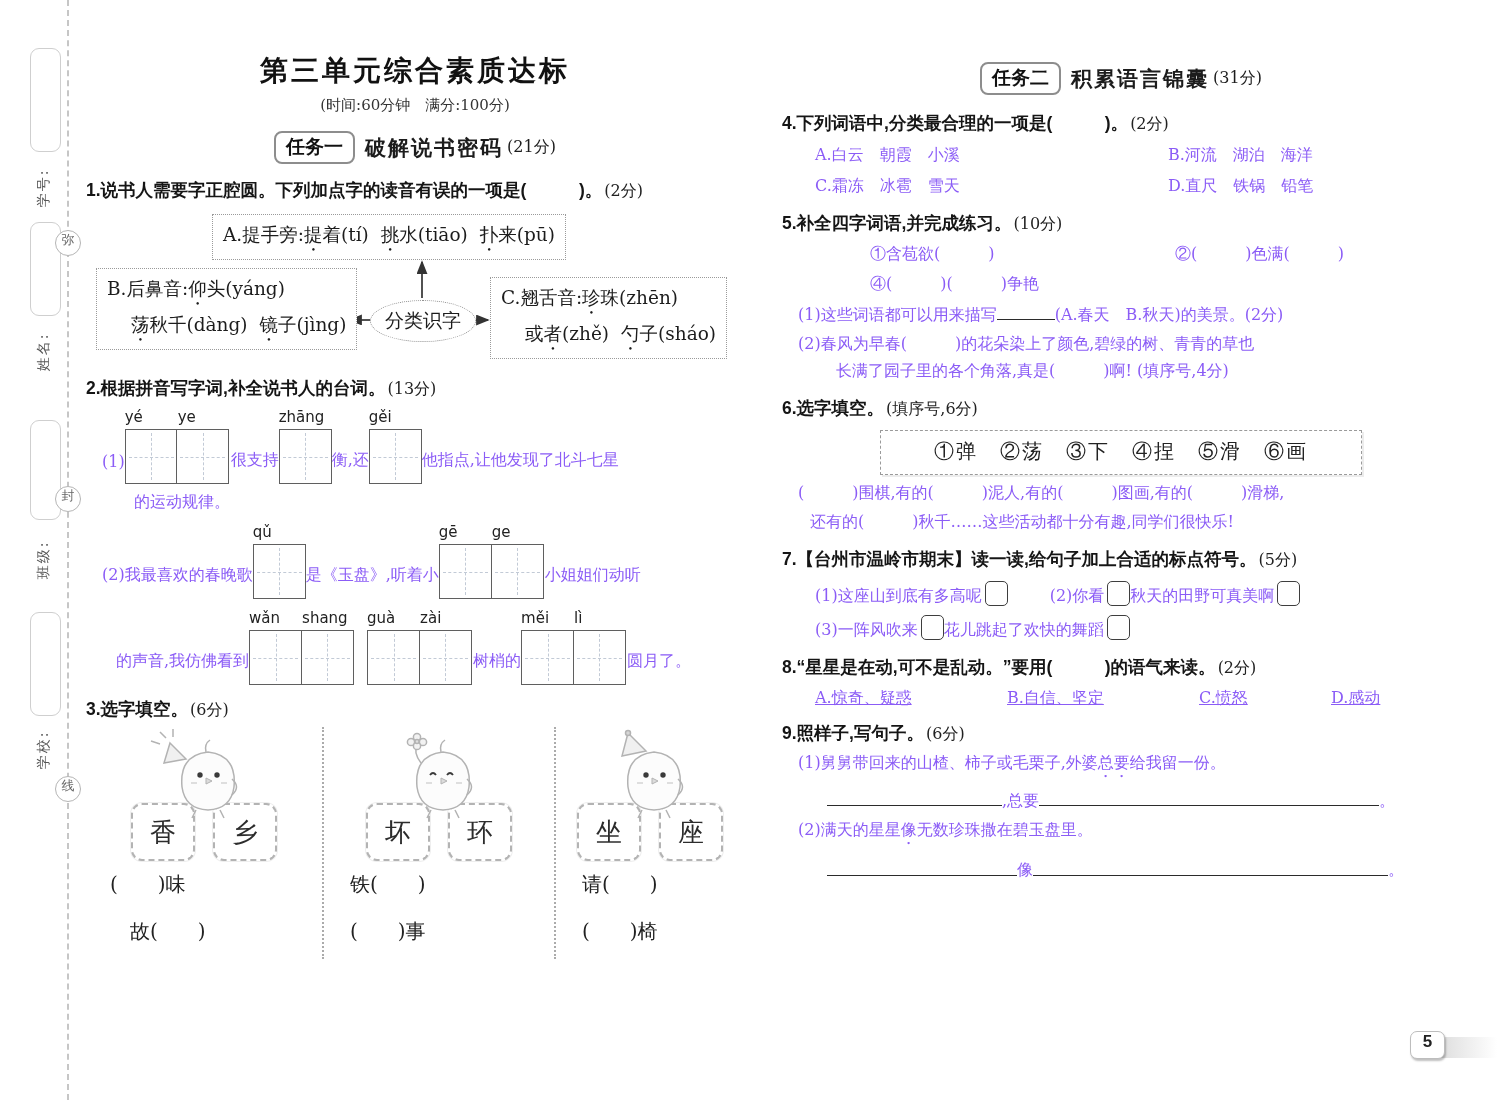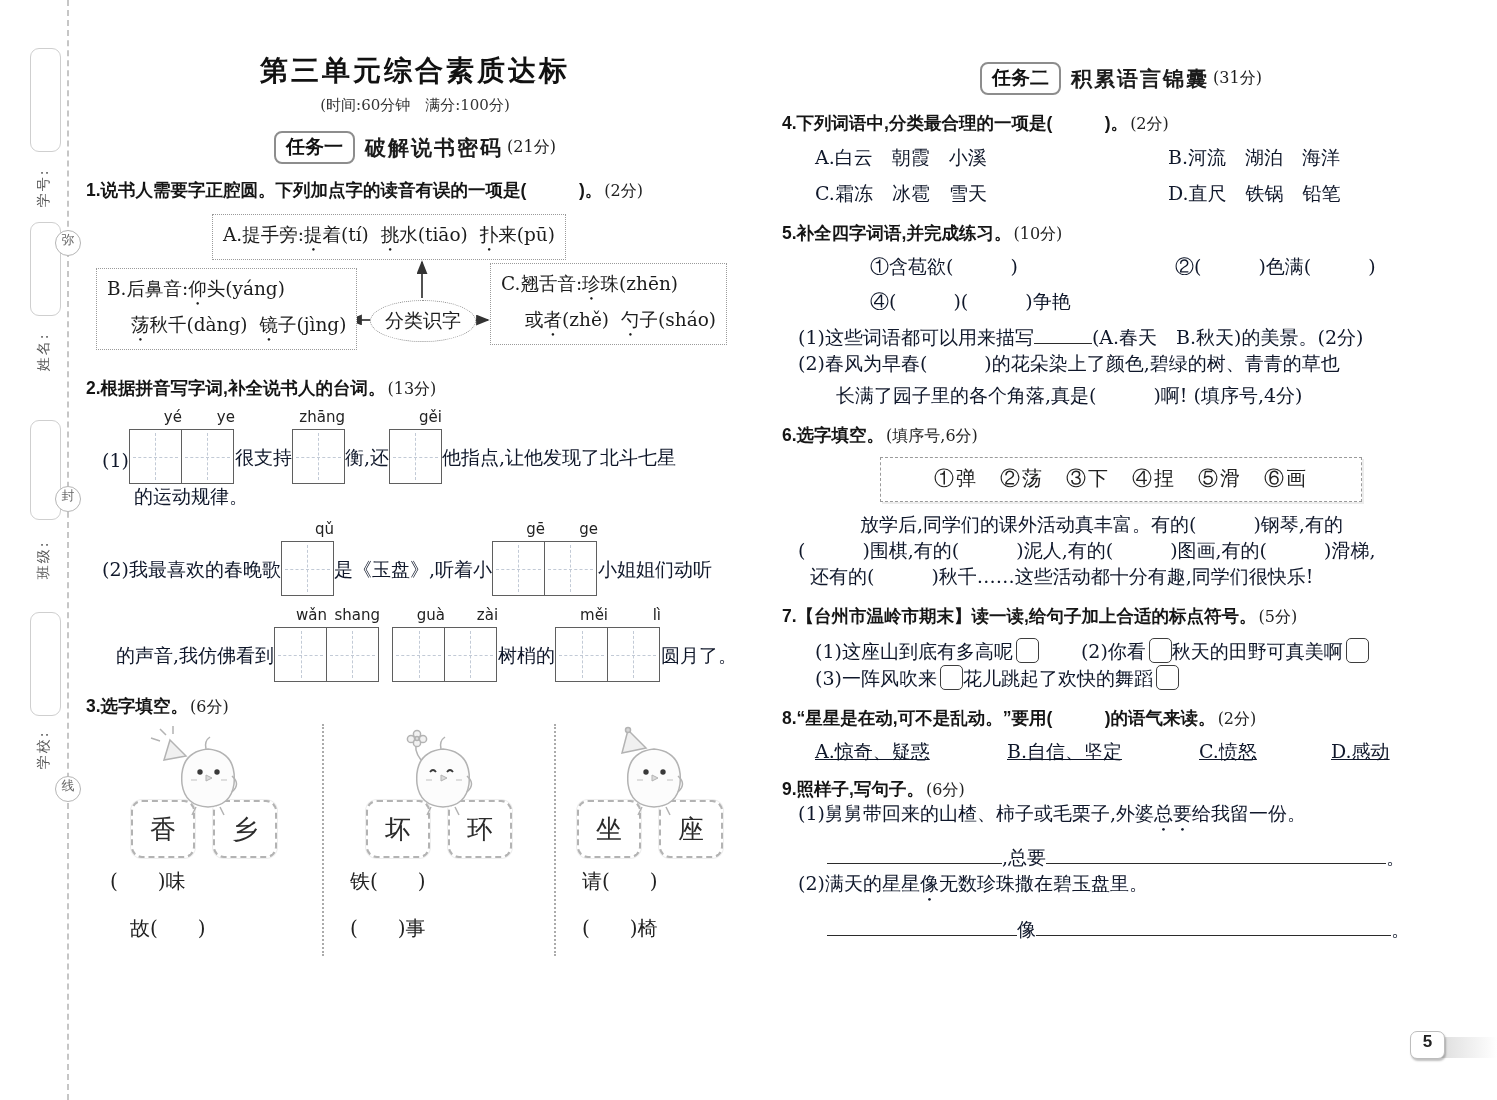--- a/index.html
+++ b/index.html
@@ -28,42 +28,42 @@
 
   .task-banner { margin-top:16px; text-align:center; }
   .task-badge  { display:inline-block; border:2px solid #8d8d8d; border-radius:8px; padding:1px 10px 2px;
                  font:700 19px "Liberation Sans",sans-serif; color:#111; vertical-align:middle; }
   .task-title  { font:700 21px "Liberation Sans",sans-serif; letter-spacing:2px; margin-left:10px; vertical-align:middle; }
   .task-score  { font:16px "DejaVu Serif",serif; margin-left:4px; vertical-align:middle; }
 
   .stem  { font-family:"Liberation Sans",sans-serif; font-weight:700; font-size:17.5px; color:#151515; }
   .score { font-family:"DejaVu Serif",serif; font-weight:400; font-size:16px; color:#222; margin-left:2px; }
 
-  .ktext { font-family:"DejaVu Serif",serif; font-size:19px; color:#0f172a; }
+  .ktext { font-family:"DejaVu Serif",serif; font-size:16px; color:#8b5cf6; }
 
   
   .emdot { -webkit-text-emphasis:filled dot; -webkit-text-emphasis-position:under; 
            text-emphasis:filled dot; text-emphasis-position:under right; }
 
   
   .diagram { position:relative; margin-top:10px; height:152px; }
   .dotbox  { position:absolute; border:1.5px dotted #9a9a9a; background:#fff; padding:4px 10px;
              font-family:"DejaVu Serif",serif; font-size:18.5px; line-height:1.75; white-space:nowrap; }
   .dotbox .ind { padding-left:24px; }
   .pyw { margin-right:12px;text-align:right; }
   .oval { position:absolute; border:1.5px dotted #8f8f8f; border-radius:50%; padding:7px 14px;
           font-family:"DejaVu Serif",serif; font-size:19px; background:#fff; }
   .diag-arrows { position:absolute; left:0; top:0; pointer-events:none; }
 
   
   .fill-row { display:flex; align-items:flex-end; margin-top:8px; }
   .fill-row .ktext { margin-bottom:13px; white-space:nowrap; }
   .wgrid { display:flex; flex-direction:column; }
   .wgrid .pys { display:flex; }
-  .wgrid .py  { width:53px; text-align:right; font:15px "DejaVu Sans",sans-serif; color:#222; height:21px; }
+  .wgrid .py  { width:53px; text-align:left; font:15px "DejaVu Sans",sans-serif; color:#222; height:21px; }
   .wgrid .cells { display:flex; }
   .wgrid .cell { width:53px; height:55px; border:1.2px solid #5f5f5f; background:#fff; position:relative; }
   .wgrid .cell + .cell { margin-left:-1.2px; }
   .wgrid .cell::before { content:""; position:absolute; left:3px; right:3px; top:50%; border-top:1px dashed #c2cad6; }
   .wgrid .cell::after  { content:""; position:absolute; top:3px; bottom:3px; left:50%; border-left:1px dashed #c2cad6; }
 
   
   .q3-wrap { display:flex; margin-top:6px; }
   .q3-group { position:relative; padding-bottom:4px; }
   .q3-group.g1 { width:236px; }
@@ -92,21 +92,21 @@
   .q8row span:nth-child(3){ flex:0 0 132px; }
   .sp42 { display:inline-block; width:42px; }
 
   
   .page-tail  { position:absolute; left:1432px; top:1037px; width:65px; height:21px;
                 background:linear-gradient(to right,#d9d9d9,rgba(217,217,217,0)); z-index:1; }
   .page-badge { position:absolute; left:1410px; top:1031px; width:35px; height:28px; background:#fff;
                 border:1px solid #bdbdbd; border-radius:7px; box-shadow:1px 2px 2px rgba(0,0,0,.25);
                 text-align:center; line-height:26px; font:700 17px "Liberation Sans",sans-serif; color:#222; z-index:2; }
 
-  .mt6{margin-top:6px} .mt8{} .mt10{margin-top:10px} .mt12{margin-top:12px}
+  .mt6{margin-top:6px} .mt8{margin-top:8px} .mt10{margin-top:10px} .mt12{margin-top:12px}
   .mt14{margin-top:14px} .mt16{margin-top:16px}
 </style>
 </head>
 <body>
 
 <div class="seal-line"></div>
 
 <div class="id-box" style="top:48px;height:104px"></div>
 <div class="id-label-wrap" style="top:156px">
     <span>学号:</span>
@@ -159,21 +159,21 @@
 
     <div class="dotbox" style="left:126px;top:2px">
       <span>A.提手旁:</span><span class="pyw"><span class="emdot">提</span><span>着(tí)</span></span><span class="pyw"><span class="emdot">挑</span><span>水(tiāo)</span></span><span><span class="emdot">扑</span><span>来(pū)</span></span>
     </div>
 
     <div class="dotbox" style="left:10px;top:56px">
       <div><span>B.后鼻音:</span><span><span class="emdot">仰</span><span>头(yáng)</span></span></div>
       <div class="ind"><span class="pyw"><span class="emdot">荡</span><span>秋千(dàng)</span></span><span><span class="emdot">镜</span><span>子(jìng)</span></span></div>
     </div>
 
-    <div class="dotbox" style="left:404px;top:51px">
+    <div class="dotbox" style="left:404px;top:65px">
       <div><span>C.翘舌音:</span><span><span class="emdot">珍</span><span>珠(zhēn)</span></span></div>
       <div class="ind"><span class="pyw"><span>或</span><span class="emdot">者</span><span>(zhě)</span></span><span><span class="emdot">勺</span><span>子(sháo)</span></span></div>
     </div>
 
     <div class="oval" style="left:284px;top:88px">分类识字</div>
   </div>
 
   <div class="mt12">
     <span class="stem">2.根据拼音写字词,补全说书人的台词。</span><span class="score">(13分)</span>
   </div>
@@ -386,21 +386,20 @@
   <div class="ktext mt10" style="padding-left:16px">
     <span>(1)这些词语都可以用来描写</span><span class="ul" style="width:58px"></span><span>(A.春天　B.秋天)的美景。(2分)</span>
   </div>
   <div class="ktext mt8" style="padding-left:16px">(2)春风为早春(　　　)的花朵染上了颜色,碧绿的树、青青的草也</div>
   <div class="ktext mt6" style="padding-left:54px">长满了园子里的各个角落,真是(　　　)啊! (填序号,4分)</div>
 
   <div class="mt14">
     <span class="stem">6.选字填空。</span><span class="score">(填序号,6分)</span>
   </div>
   <div class="optbox">①弹　②荡　③下　④捏　⑤滑　⑥画</div>
-  <div class="ktext mt10" style="padding-left:78px">放学后,同学们的课外活动真丰富。有的(　　　)钢琴,有的</div>
   <div class="ktext mt8" style="padding-left:16px">(　　　)围棋,有的(　　　)泥人,有的(　　　)图画,有的(　　　)滑梯,</div>
   <div class="ktext mt8" style="padding-left:28px">还有的(　　　)秋千……这些活动都十分有趣,同学们很快乐!</div>
 
   <div class="mt14">
     <span class="stem">7.【台州市温岭市期末】读一读,给句子加上合适的标点符号。</span><span class="score">(5分)</span>
   </div>
   <div class="ktext mt10" style="padding-left:33px">
     <span>(1)这座山到底有多高呢</span><span class="pbox"></span><span class="sp42"></span><span>(2)你看</span><span class="pbox"></span><span>秋天的田野可真美啊</span><span class="pbox"></span>
   </div>
   <div class="ktext mt8" style="padding-left:33px">

